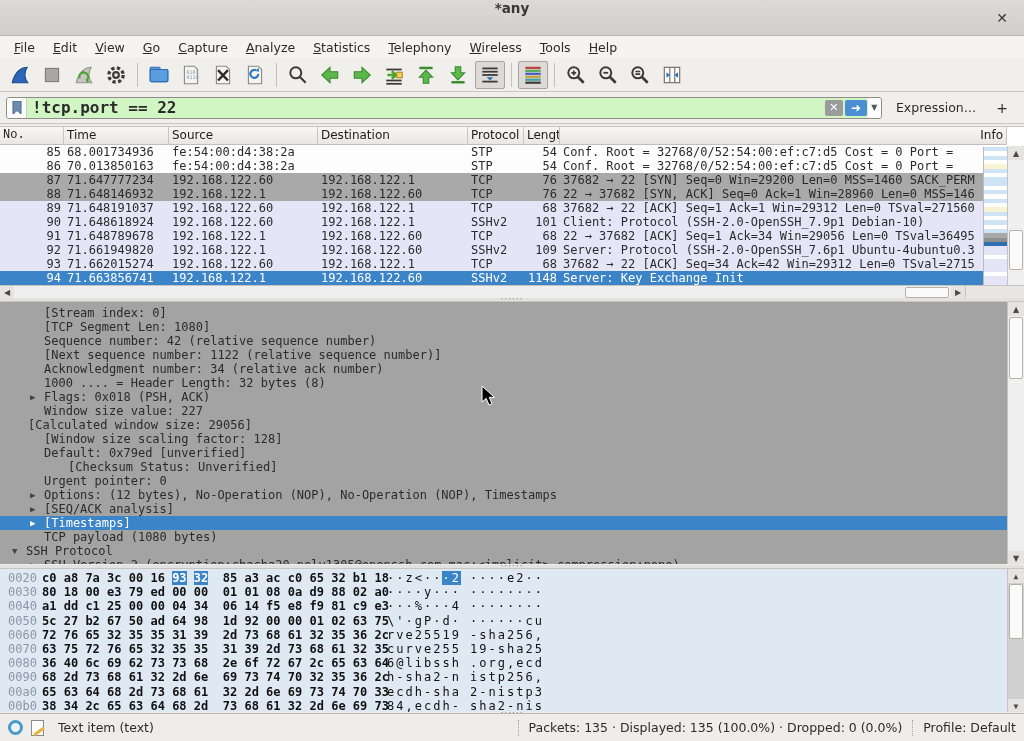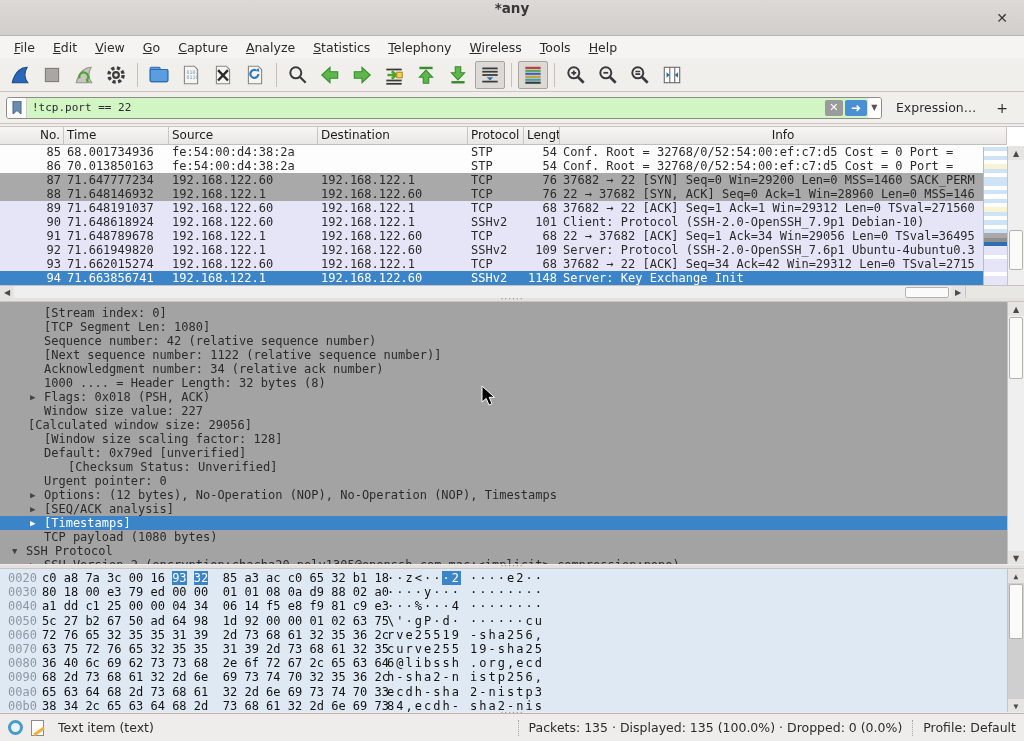--- a/index.html
+++ b/index.html
@@ -28,21 +28,21 @@
   .tbtn.pressed { background:#dddad6; border:1px solid #a8a4a0; }
   .tsep { width:1px; height:24px; background:#c4c0bc; margin:0 5px; }
   .tbtn svg { display:block; }
 
   
   .filterbar { position:absolute; top:92px; left:0; width:1024px; height:32px;
     background:#f1efec; border-bottom:1px solid #c9c5c1; display:flex; align-items:center; padding:0 6px; }
   .filter-wrap { flex:1; height:22px; border:1px solid #8f8b87; border-radius:3px; background:#fff;
     display:flex; align-items:stretch; overflow:hidden; }
   .bookmark-cell { width:20px; background:#fdfdfd; border-right:1px solid #d0ccc8; display:flex; align-items:center; justify-content:center; }
-  .filter-field { flex:1; display:flex; align-items:center; padding-left:5px; font-size:11px; }
+  .filter-field { flex:1; display:flex; align-items:center; padding-left:5px; font-size:16px;font-weight:bold; }
   .filter-clear { width:18px; margin:2px 1px; background:#9b9b9b; border-radius:2px; color:#fff; display:flex; align-items:center; justify-content:center; font-size:11px; }
   .filter-apply { width:22px; margin:2px 1px; background:#4a8fd4; border-radius:2px; color:#fff; display:flex; align-items:center; justify-content:center; font-size:12px; }
   .filter-caret { width:13px; display:flex; align-items:center; justify-content:center; color:#555; font-size:8px; }
   .filter-expression { padding:0 10px 0 14px; color:#2d2b29; }
   .filter-add { padding:0 10px; color:#2d2b29; font-size:14px; }
 
   
   .packet-list { position:absolute; top:126px; left:0; width:1024px; height:172px; background:#fff; border-top:1px solid #c9c5c1; }
   .plist-header { display:flex; height:18px; background:linear-gradient(#f7f6f5,#e9e7e4); border-bottom:1px solid #c2bfbb; font-size:12px; color:#1c1c1c; width:1007px; }
   .plist-header .cell { border-right:1px solid #c9c6c2; padding:1px 3px; overflow:hidden; white-space:nowrap; }
@@ -80,21 +80,21 @@
   .dline { position:relative; height:14px; line-height:14px; font-size:12px; white-space:nowrap; font-family:"DejaVu Sans Mono", monospace; }
   .dline .expander { position:absolute; font-size:9px; color:#444; top:0; }
   .dline.selected { background:#3c84c8; color:#fff; }
   .dline.selected .expander { color:#fff; }
   .details-inner { padding-top:4px; width:1007px; }
 
   
   .hexpane { position:absolute; top:568px; left:0; width:1024px; height:144px; background:#dfe9f3; border-top:1px solid #c9c5c1; overflow:hidden; font-family:"DejaVu Sans Mono", monospace; font-size:12px; }
   .hrow { height:14.2px; line-height:14.2px; white-space:pre; display:flex; }
   .hoff { width:42px; color:#8d97a3; padding-left:8px; flex:none; }
-  .hbytes { width:345px; flex:none; color:#111; }
+  .hbytes { width:345px; flex:none; color:#111;font-weight:bold; }
   .hascii { color:#111; letter-spacing:2px; }
   .hl { background:#3c84c8; color:#fff; }
 
   
   .statusbar { position:absolute; top:713px; left:0; width:1024px; height:28px; background:#efedeb; border-top:1px solid #b9b5b1; display:flex; align-items:center; padding:0 8px; font-size:12.5px; color:#2c2c2c; }
   .expert-dot { width:15px; height:15px; border-radius:50%; border:3px solid #4a9ac8; background:#e8f4fc; margin-right:8px; }
   .note-icon { width:13px; height:16px; background:#fdfdfd; border:1px solid #8a8a8a; position:relative; margin-right:14px; }
   .note-icon::after { content:""; position:absolute; left:1px; top:9px; width:12px; height:3px; background:#e8b43a; transform:rotate(-35deg); }
   .status-sep { width:1px; height:16px; border-left:1px dotted #a8a5a1; margin:0 10px; }
   .status-right { margin-left:auto; display:flex; align-items:center; }
@@ -324,27 +324,27 @@
     <div class="filter-clear">✕</div>
     <div class="filter-apply">➜</div>
     <div class="filter-caret" style="background:#fff;">▼</div>
   </div>
   <div class="filter-expression">Expression…</div>
   <div class="filter-add">+</div>
 </div>
 
 <div class="packet-list">
   <div class="plist-header">
-      <div class="cell c0" style="text-align: right;">No.</div>
+      <div class="cell c0" style="text-align: left; font-family: Liberation Mono, monospace;">No.</div>
       <div class="cell c1" style="text-align: left;">Time</div>
       <div class="cell c2" style="text-align: left;">Source</div>
       <div class="cell c3" style="text-align: left;">Destination</div>
       <div class="cell c4" style="text-align: left;">Protocol</div>
       <div class="cell c5" style="text-align: left;">Length</div>
-      <div class="cell c6" style="text-align: center;">Info</div>
+      <div class="cell c6" style="text-align: right;">Info</div>
     </div>
   <div>
       <div class="prow mono white">
         <div class="cell c0">85</div>
         <div class="cell c1">68.001734936</div>
         <div class="cell c2">fe:54:00:d4:38:2a</div>
         <div class="cell c3"></div>
         <div class="cell c4">STP</div>
         <div class="cell c5">54</div>
         <div class="cell c6">Conf. Root = 32768/0/52:54:00:ef:c7:d5  Cost = 0  Port =</div>

